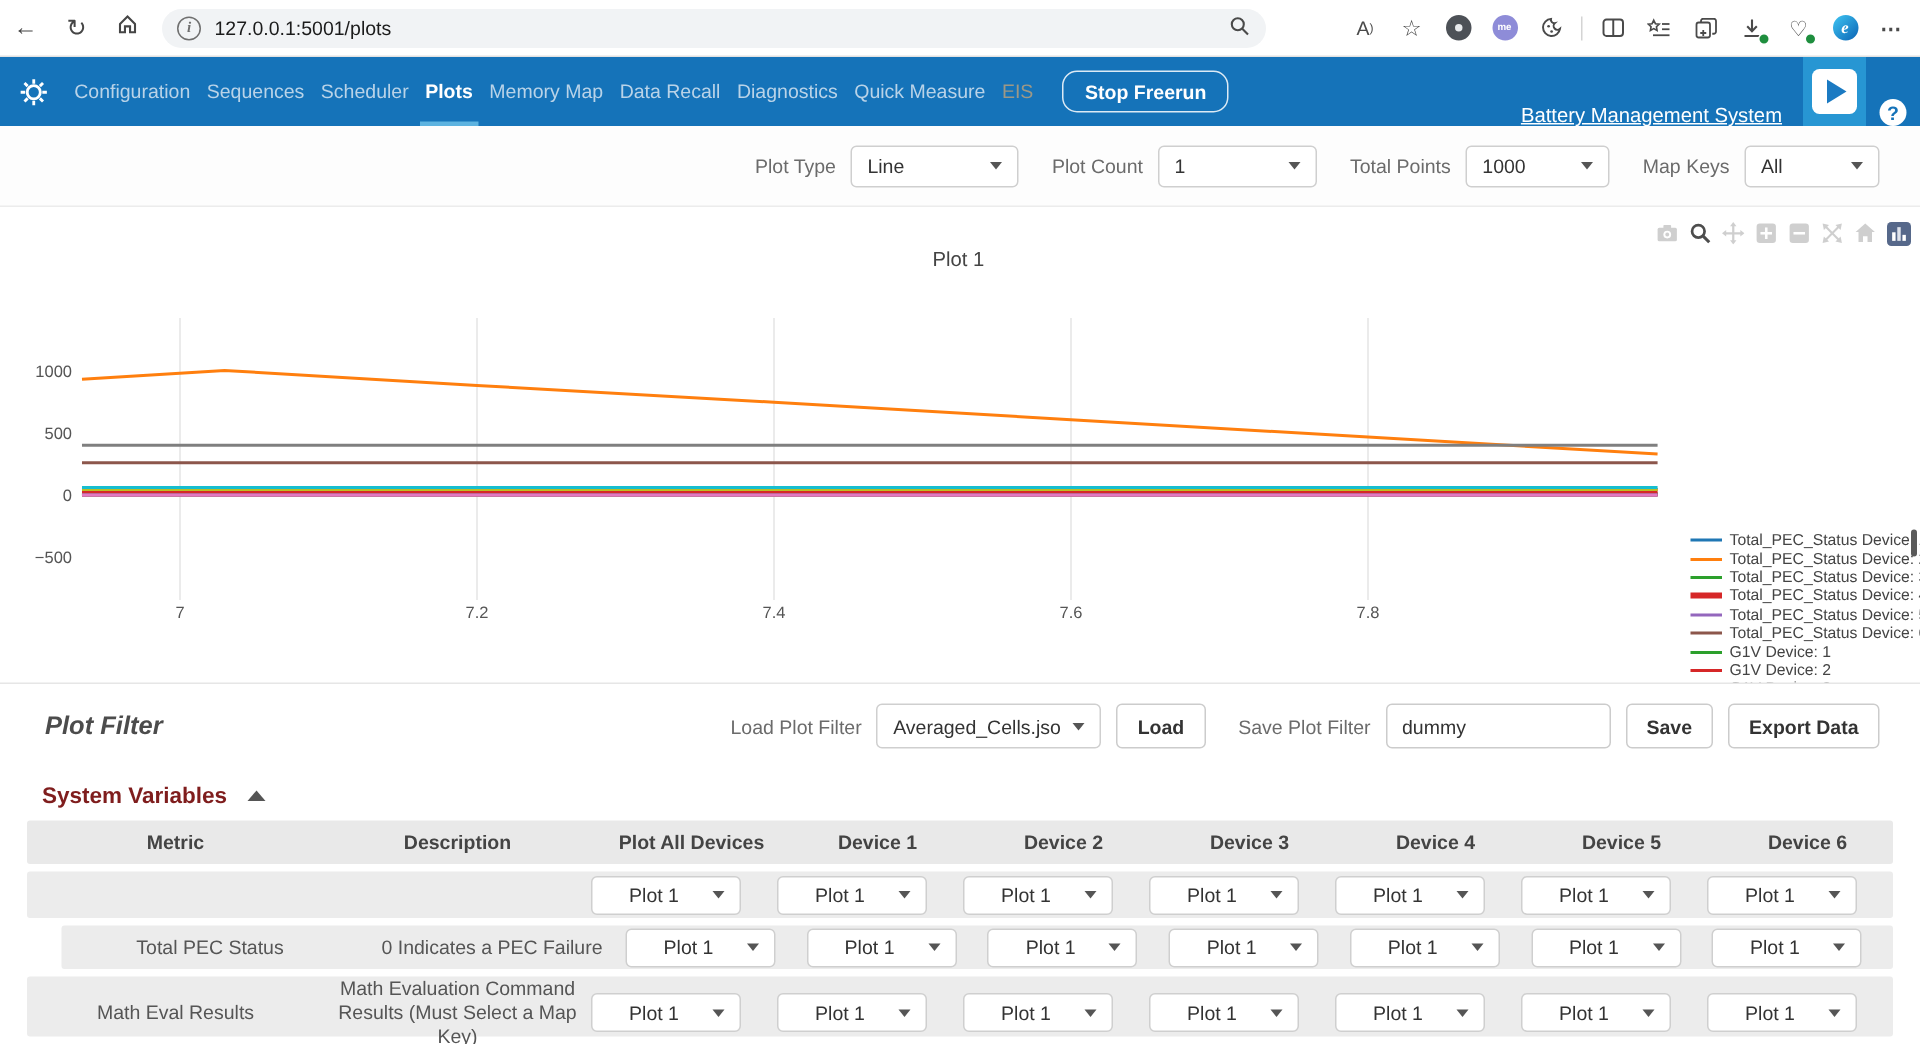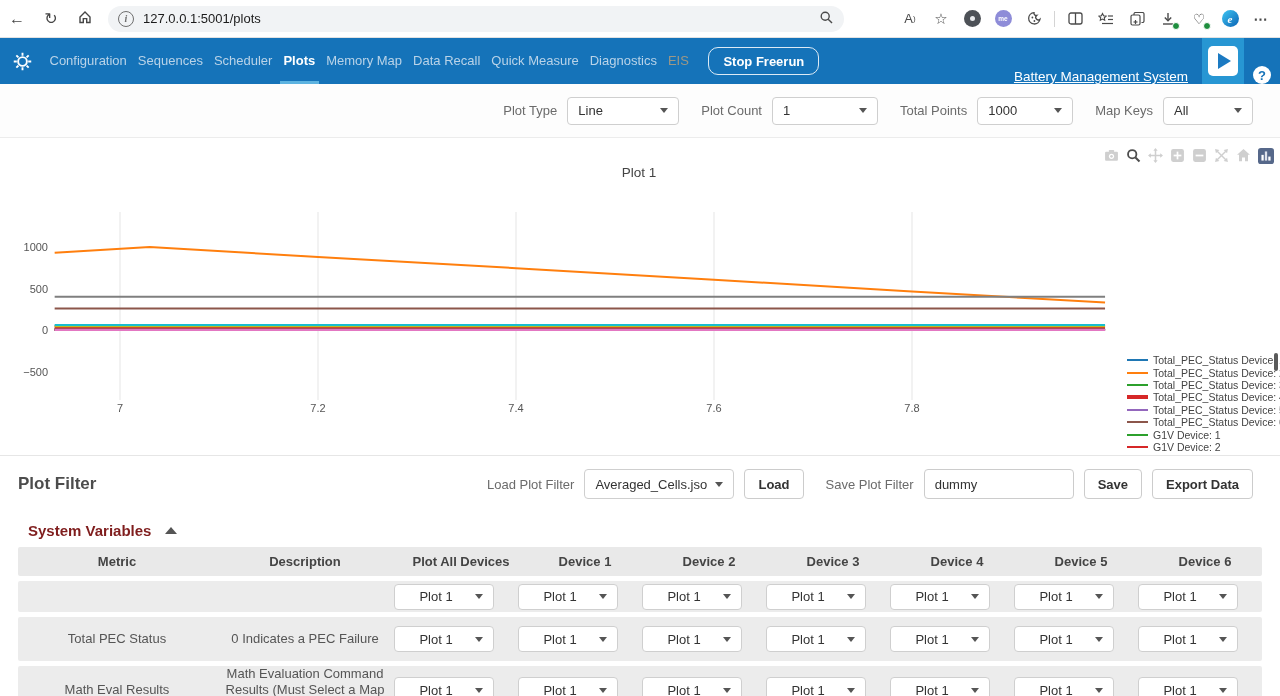--- a/index.html
+++ b/index.html
@@ -67,42 +67,42 @@
   #modebar { position:absolute; right:6px; top:9px; display:flex; align-items:center; gap:5px; }
   #modebar .mico { width:17px; height:17px; display:flex; align-items:center; justify-content:center; cursor:pointer; }
   #legend { position:absolute; left:1127px; top:216px; }
   .lrow { display:flex; align-items:center; height:12.4px; cursor:pointer; }
   .lswatch { width:21px; margin-right:5px; flex:0 0 auto; }
   .lname { font-size:10.5px; color:#444; white-space:nowrap; }
   #legend-scroll { position:absolute; left:1274px; top:215px; width:4px; height:18px; background:#5a5a5a; border-radius:2px; }
 
   
   #filtersec { position:absolute; top:455px; left:0; width:1280px; height:57px; border-top:1px solid #e6e6e6; background:#fff; }
-  #filtersec .section-title { position:absolute; left:18px; top:50%; transform:translateY(-50%); }
+  #filtersec .section-title { position:absolute; left:30px; top:50%; transform:translateY(-50%);font-style:italic; }
   .btn { background:#fff; border:1px solid #ccc; border-radius:4px; height:30px; padding:0 13px;
          font:700 13px "Liberation Sans", sans-serif; color:#333; cursor:pointer; display:flex; align-items:center; }
   .tinput { height:30px; width:150px; border:1px solid #ccc; border-radius:4px; padding:0 10px;
             font:13px "Liberation Sans", sans-serif; color:#333; }
   #filtersec .sel { height:30px; } .gap10 { margin-left:10px; }
 
   
   #sysvars { position:absolute; top:512px; left:0; width:1280px; height:184px; background:#fff; }
   .sv-head { position:absolute; left:28px; top:10px; display:flex; align-items:center; gap:14px; }
   .sv-title { font-size:15px; font-weight:700; color:#7f1d1d; }
   .collapse-tri { width:0; height:0; border-left:6px solid transparent; border-right:6px solid transparent;
                   border-bottom:7px solid #555; cursor:pointer; }
   #svtable { position:absolute; left:18px; top:35px; width:1244px;text-align:center; }
   .sv-grid { display:grid; grid-template-columns:188px 188px repeat(7,1fr); align-items:center; }
   .sv-header { background:#e9e9e9; height:29px; margin-bottom:5px; border-radius:2px; }
   .sv-header .hcell { font-size:13px; font-weight:700; color:#444; padding-left:10px; }
   .sv-row { background:#ececec; margin-bottom:5px; border-radius:2px; }
   .sv-row .tcell { font-size:13px; color:#555; padding-left:10px; line-height:16px; }
   .sv-row .scell { display:flex; }
   .sv-row .sel { width:100px; height:26px; }
-  .r1 { height:31px; } .r2 { height:44px; } .r3 { height:40px; }
+  .r1 { height:31px; } .r2 { height:29px;margin-left:23px; } .r3 { height:40px; }
 </style>
 </head>
 <body>
 
 <div id="app">
 
   <div id="chrome">
     <div class="cicon">←</div>
     <div class="cicon">↻</div>
     <div class="cicon">
@@ -186,22 +186,22 @@
         </g>
       </svg>
     </div>
     <div class="nav-items">
       <div class="nav-item">Configuration</div>
       <div class="nav-item">Sequences</div>
       <div class="nav-item">Scheduler</div>
       <div class="nav-item active">Plots</div>
       <div class="nav-item">Memory Map</div>
       <div class="nav-item">Data Recall</div>
+      <div class="nav-item">Diagnostics</div>
       <div class="nav-item">Quick Measure</div>
-      <div class="nav-item">Diagnostics</div>
       <div class="nav-item disabled">EIS</div>
     </div>
     <button class="stop-btn">Stop Freerun</button>
     <div class="nav-right">
       <span class="app-title">Battery Management System</span>
       <div class="logo-box">
         <div class="logo-inner">
             <span class="play-tri"></span>
           </div>
       </div>

